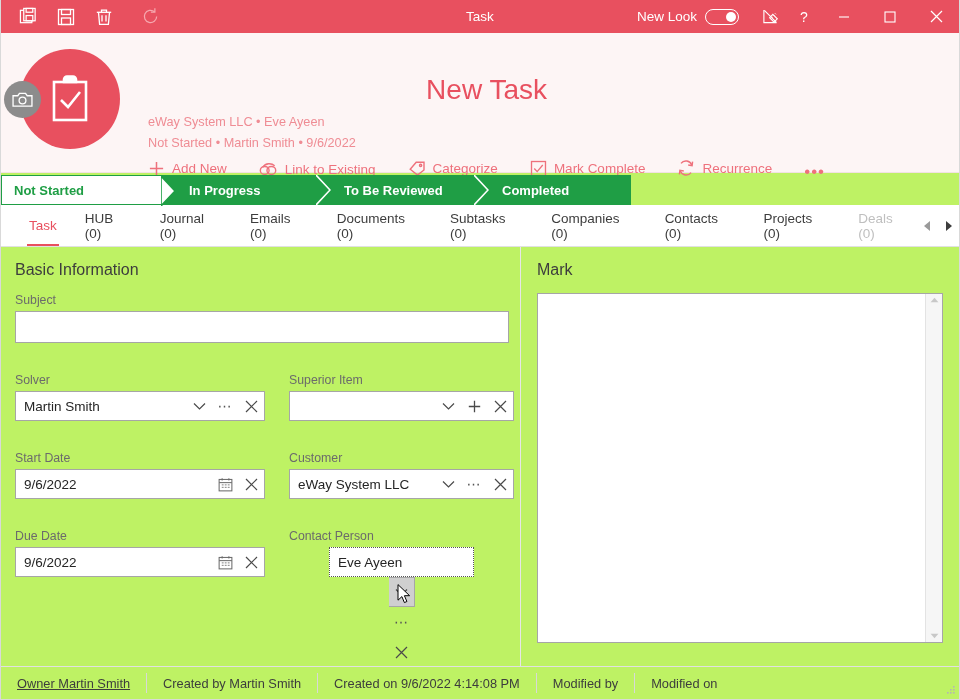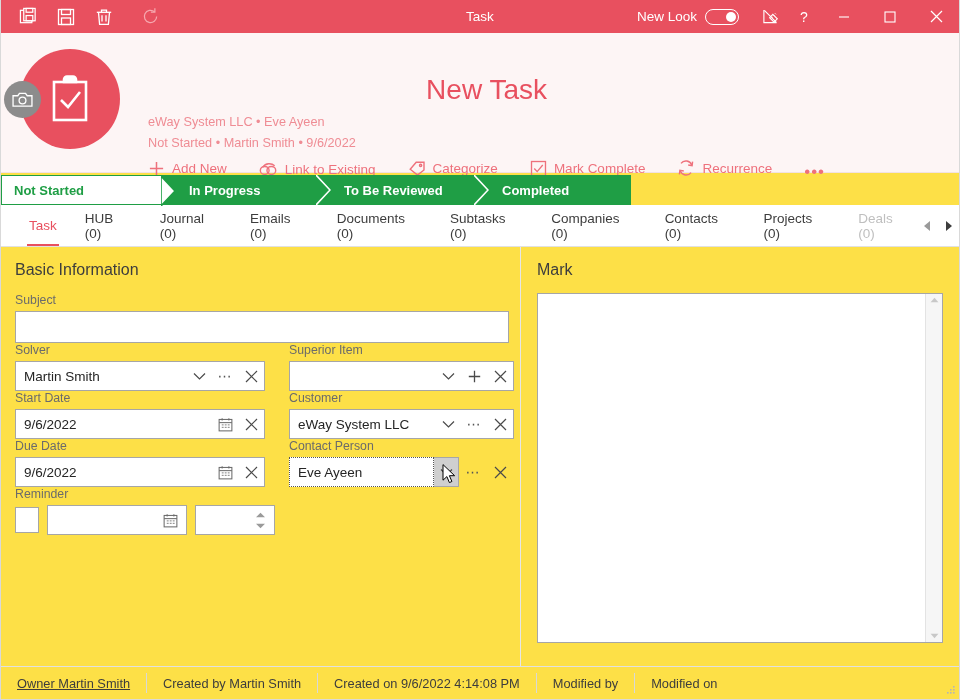--- a/index.html
+++ b/index.html
@@ -5,21 +5,21 @@
   * { box-sizing: border-box; margin: 0; padding: 0; }
   html, body {
     width: 960px; height: 700px;
     font-family: "Liberation Sans", sans-serif;
     background: #ffffff;
     overflow: hidden;
   }
   .window {
     width: 960px; height: 700px;
     position: relative;
-    background: #fde047;
+    background: #bef264;
     border: 1px solid #d9d9d9;
     border-top: none;
     display: flex; flex-direction: column;
   }
 
   
   .titlebar {
     height: 33px; min-height: 33px;
     background: #e8505f;
     display: flex; align-items: center;
@@ -150,41 +150,41 @@
   }
 
   
   .body {
     flex: 1; display: flex; position: relative; overflow: hidden;
   }
   .left-pane { width: 520px; padding: 14px 0 0 14px; position: relative; }
   .right-pane { flex: 1; padding: 14px 16px 0 16px; }
   .pane-title { font-size: 16px; color: #3d3d3d; margin-bottom: 14px; }
   .field-label { font-size: 12.3px; color: #6b6b6b; margin-bottom: 4px; }
-  .fld { margin-bottom: 0; }
+  .fld { margin-bottom: 30px; }
   .fld-row { display: flex; gap: 24px; }
   .fld-col-a { width: 250px; }
   .fld-col-b { width: 225px; }
 
   .ctrl {
     height: 30px; border: 1px solid #a6a6a6; background: #ffffff;
     display: flex; align-items: center; padding-left: 8px;
     font-size: 13.5px; color: #252525;
   }
   .ctrl.wide { width: 494px; }
   .ctrl .val { flex: 1; overflow: hidden; white-space: nowrap; }
   .ctrl-btn {
     width: 26px; height: 28px;
     display: flex; align-items: center; justify-content: center;
     cursor: pointer; color: #4a4a4a;
   }
   .ctrl-btn.dots { font-size: 14px; letter-spacing: 1px; color: #555; }
 
   
-  .combo { display: flex; align-items: center; }
+  .combo { display: flex; align-items: center; flex-direction: column; }
   .combo .inputbox {
     height: 30px; border: 1px solid #a6a6a6; background: #fff;
     display: flex; align-items: center; padding-left: 8px;
     font-size: 13.5px; color: #252525; flex: 1;
   }
   .combo .ext-btn {
     width: 28px; height: 30px; display: flex; align-items: center;
     justify-content: center; cursor: pointer; color: #4a4a4a;
   }
   .focusbox {

